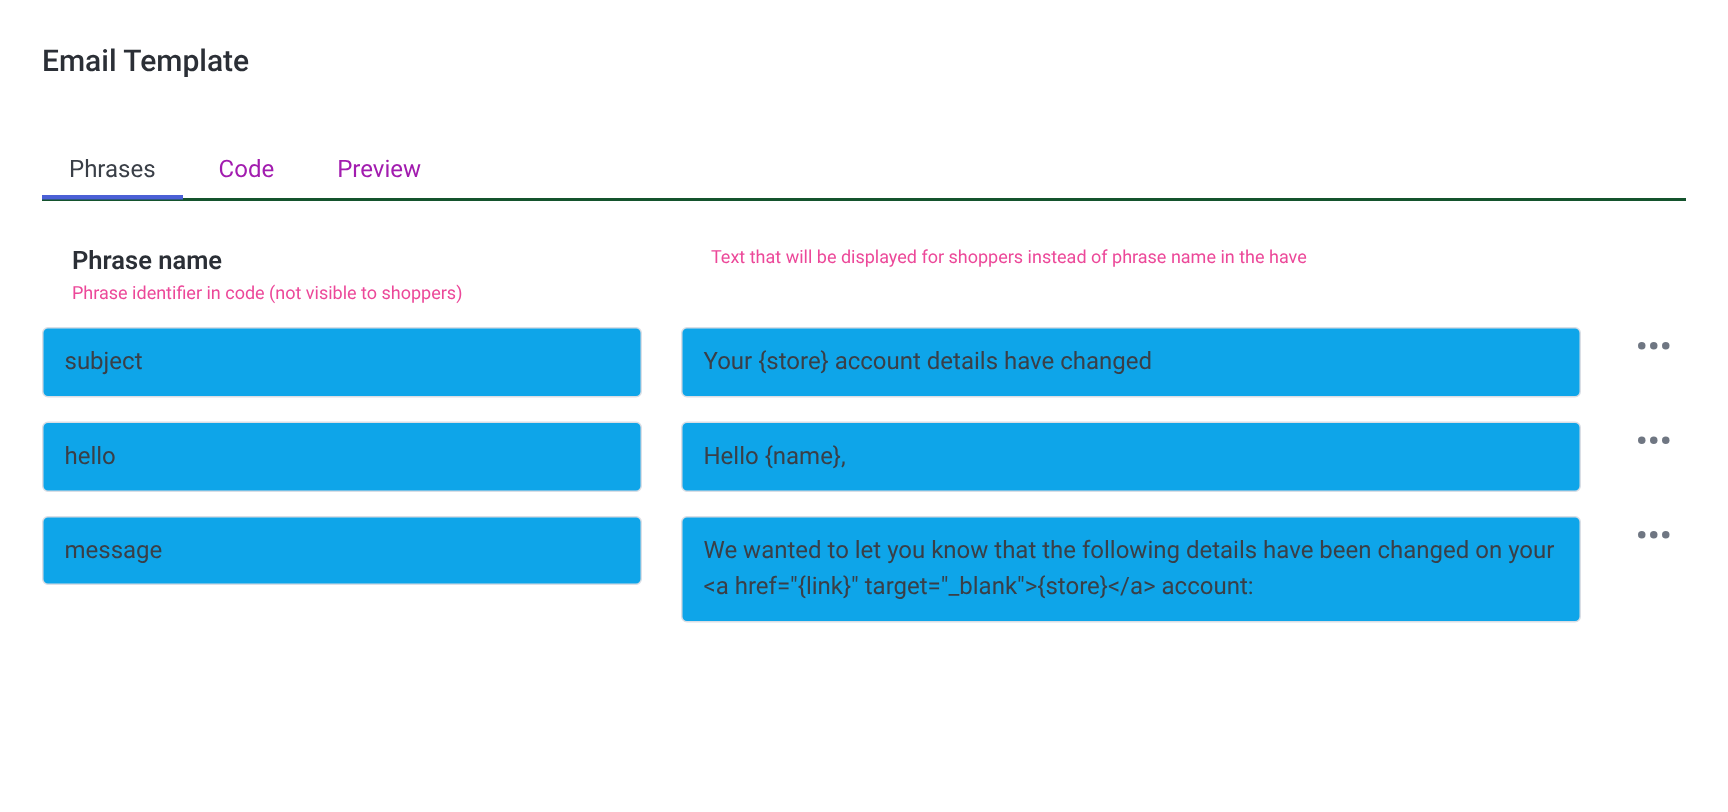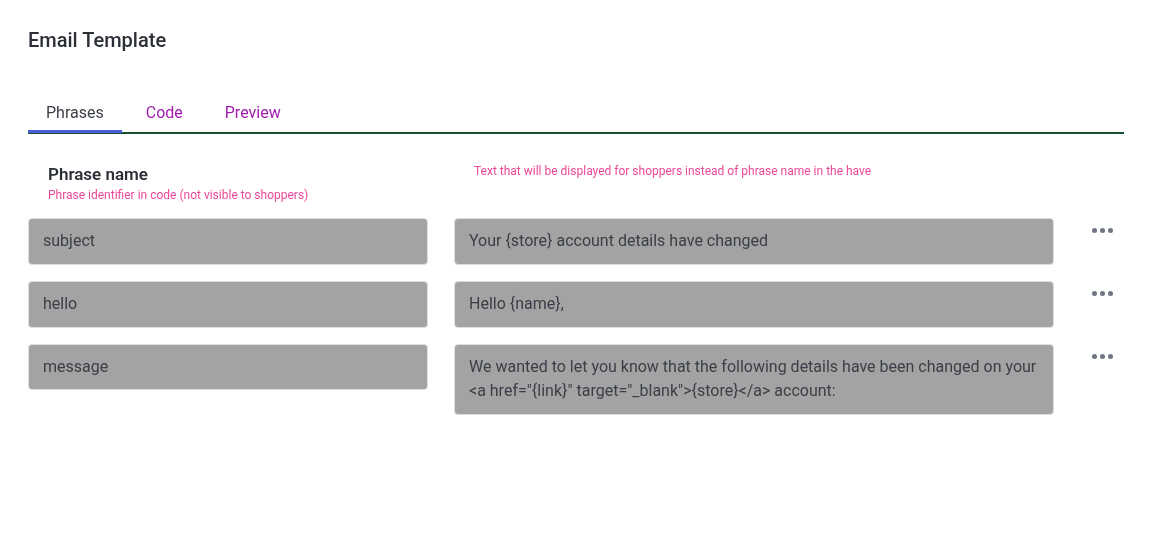--- a/index.html
+++ b/index.html
@@ -72,21 +72,21 @@
     color: #ec4899;
     margin-bottom: 16px;
   }
   .row {
     display: flex;
     gap: 26px;
     margin-bottom: 16px;
     align-items: flex-start;
   }
   .field {
-    background: #a3a3a3;
+    background: #0ea5e9;
     border: 1px solid #dadee5;
     border-radius: 4px;
     padding: 10px 14px;
     font-size: 16px;
     color: #3a3f47;
     line-height: 1.55;
     min-height: 42px;
     word-wrap: break-word;
   }
   .field-name {

